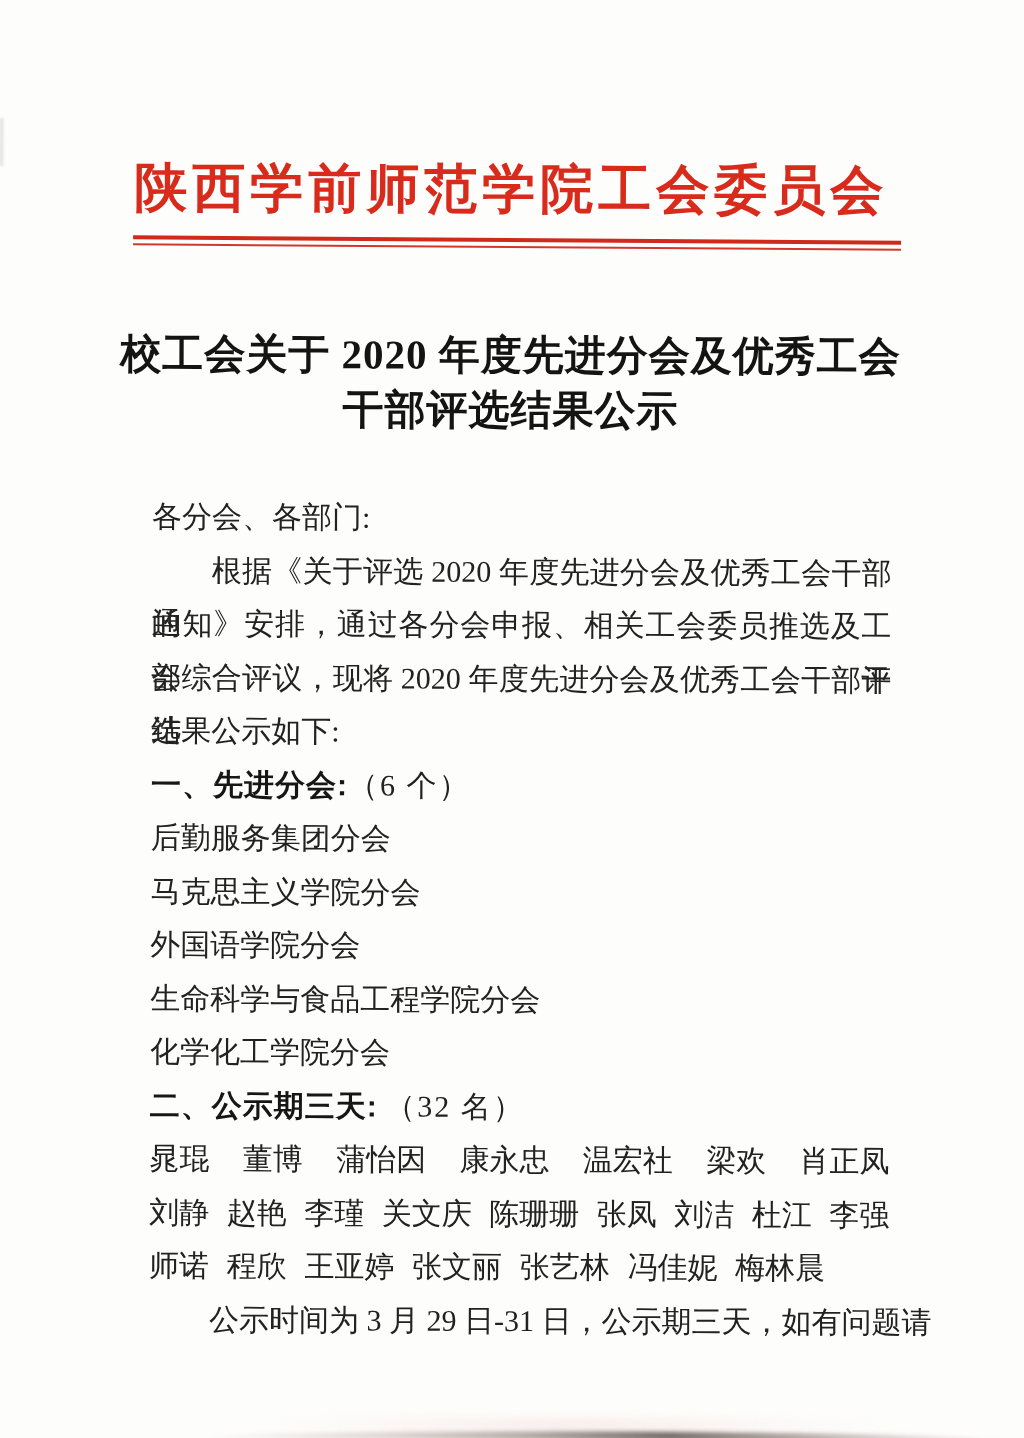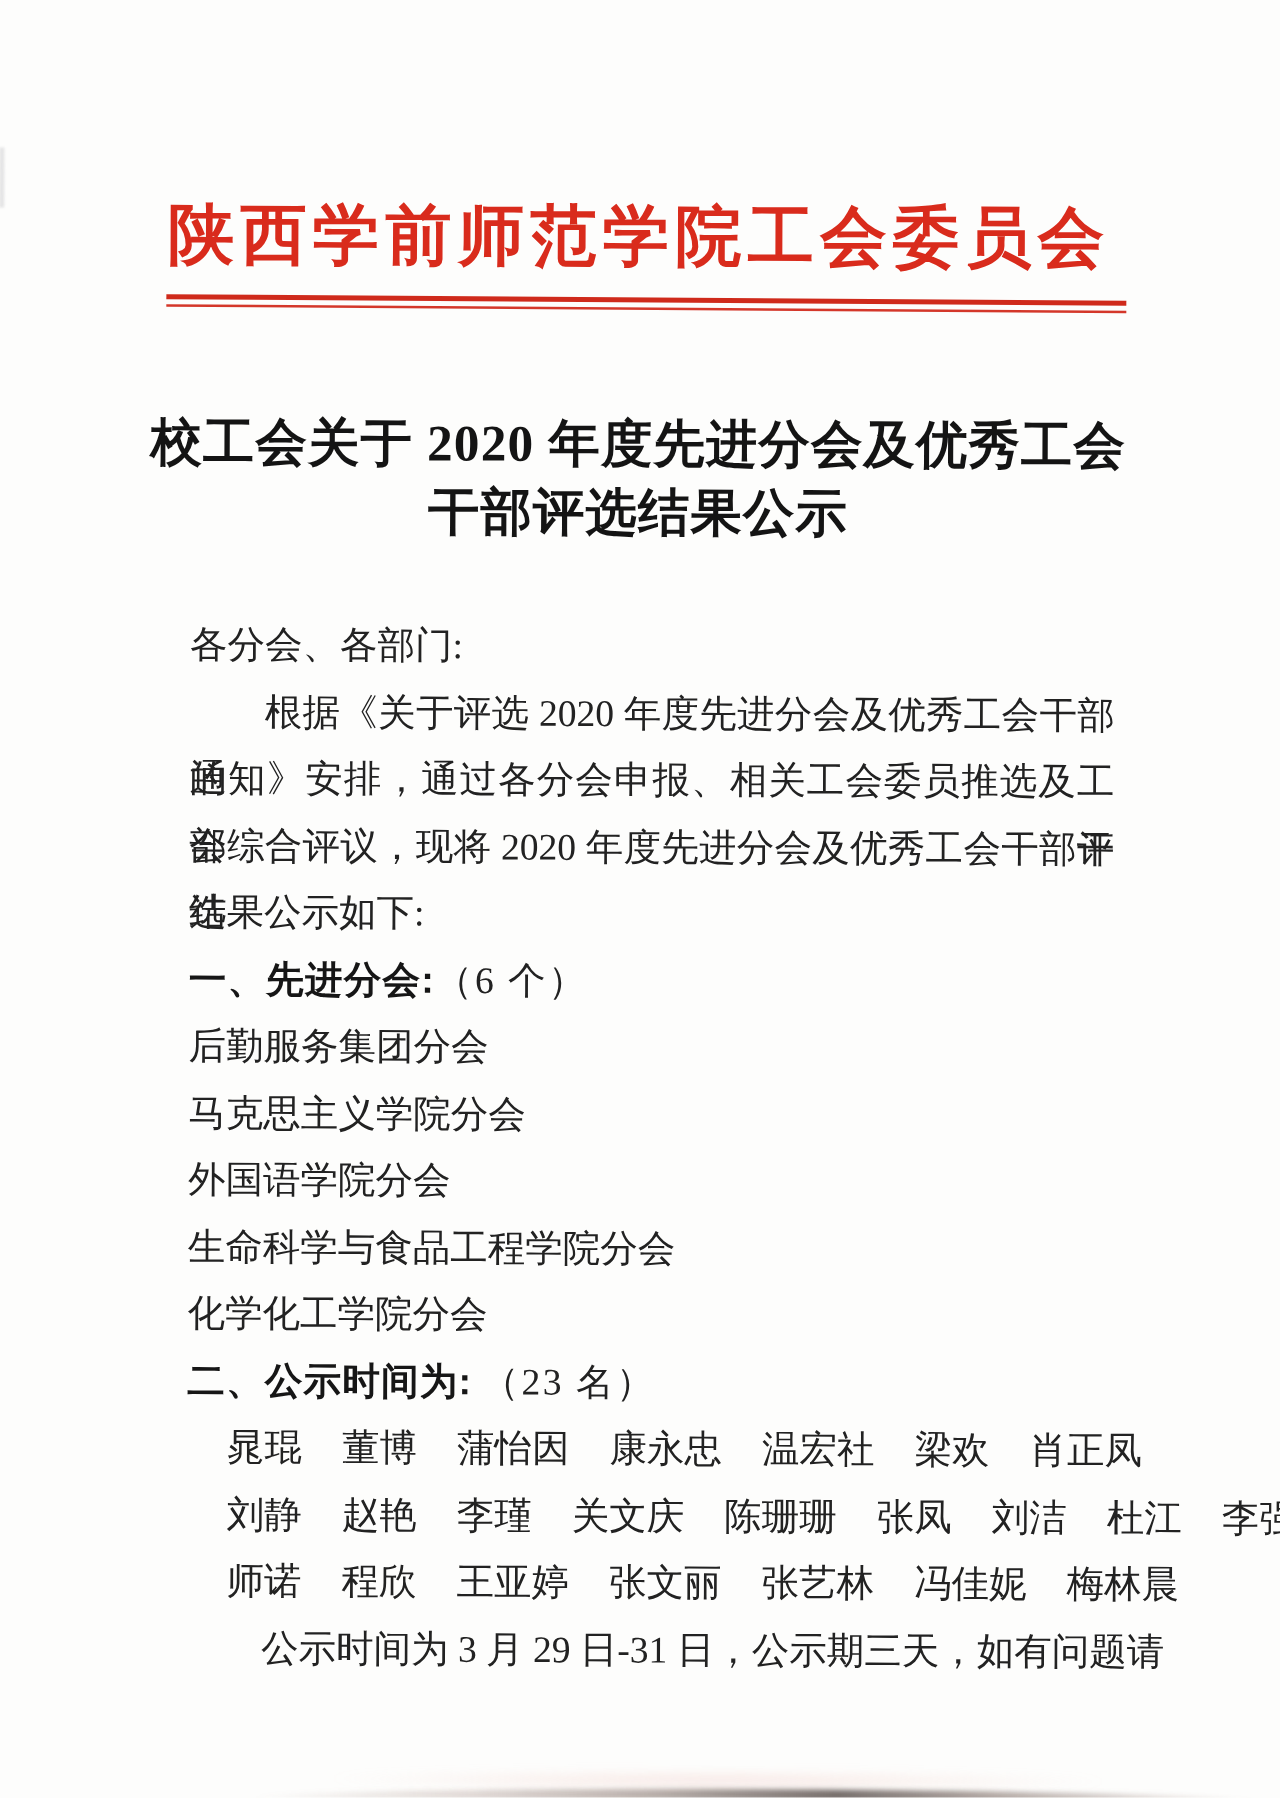--- a/index.html
+++ b/index.html
@@ -105,21 +105,20 @@
   .name-row {
     display: flex;
     justify-content: space-between;
     align-items: center;
   }
   .name-row.short {
     width: 676px;
   }
   .name-item {
     white-space: nowrap;
-    margin-left: 32px;
   }
 
   
   .bottom-smear {
     position: absolute;
     left: 270px;
     bottom: 8px;
     width: 620px;
     height: 16px;
     background: radial-gradient(ellipse at center, rgba(236,182,172,0.30), rgba(236,182,172,0) 72%);
@@ -183,21 +182,21 @@
       <span class="sec-head">一、先进分会:</span><span class="sec-count">（6 个）</span>
     </div>
 
     <div class="line">后勤服务集团分会</div>
     <div class="line">马克思主义学院分会</div>
     <div class="line">外国语学院分会</div>
     <div class="line">生命科学与食品工程学院分会</div>
     <div class="line">化学化工学院分会</div>
 
     <div class="line sec-line">
-      <span class="sec-head">二、公示时间为:</span> <span class="sec-count">（23 名）</span>
+      <span class="sec-head">二、公示期三天:</span> <span class="sec-count">（32 名）</span>
     </div>
 
     <div class="line name-row">
       <span class="name-item">晁琨</span>
       <span class="name-item">董博</span>
       <span class="name-item">蒲怡因</span>
       <span class="name-item">康永忠</span>
       <span class="name-item">温宏社</span>
       <span class="name-item">梁欢</span>
       <span class="name-item">肖正凤</span>

